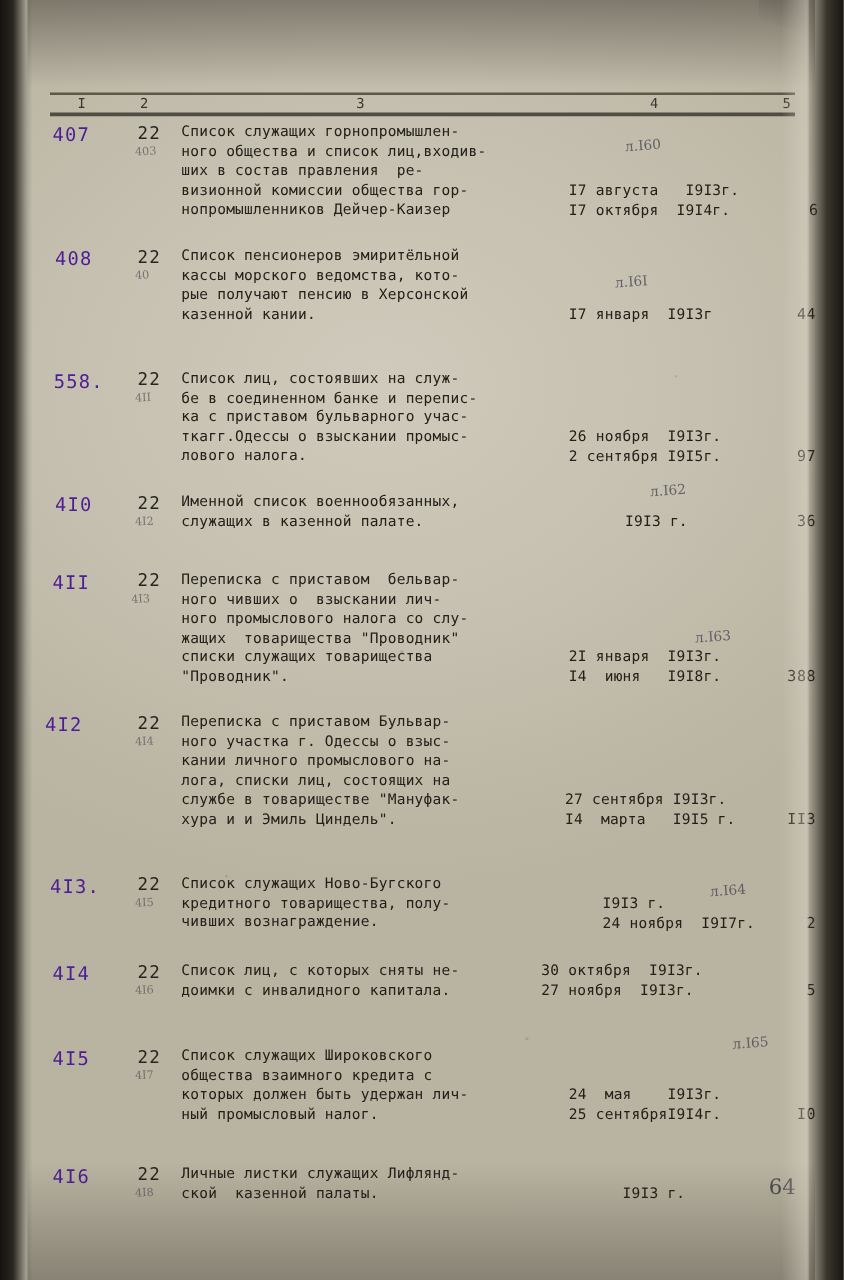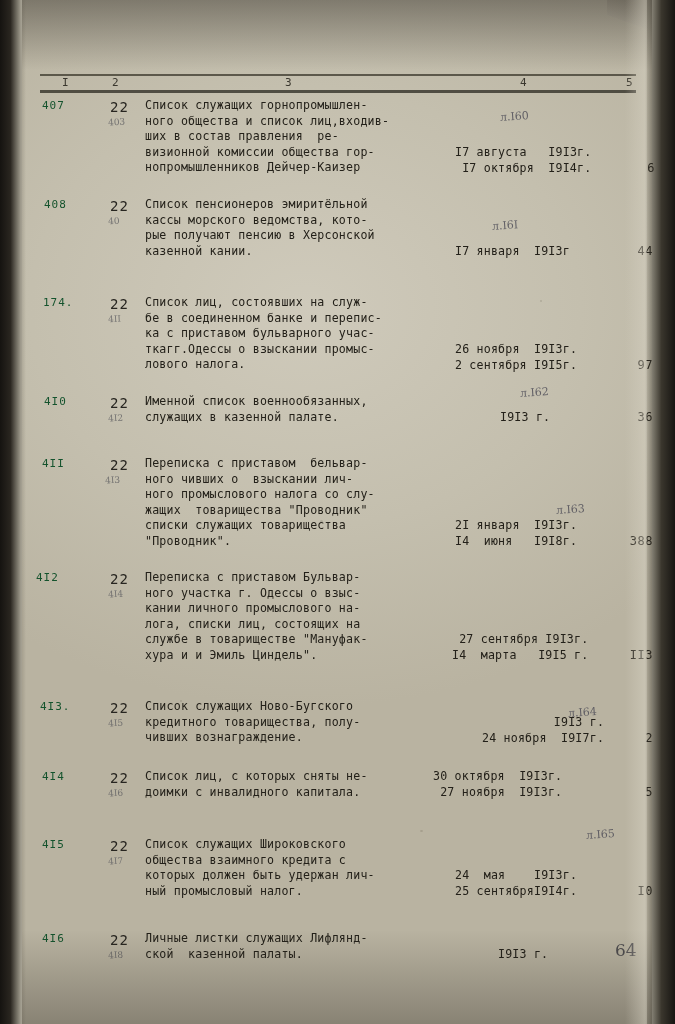--- a/index.html
+++ b/index.html
@@ -78,23 +78,23 @@
     color: #3a372e;
     letter-spacing: 0;
   }
 
   .row {
     position: absolute;
     color: #2d2b25;
   }
   .num {
     position: absolute;
-    font-size: 11px;
+    font-size: 15px;
     letter-spacing: 1px;
-    color: #14532d;
+    color: #4c1d95;
   }
   .fond {
     position: absolute;
     font-size: 14px;
     letter-spacing: 1px;
     color: #272520;
   }
   .pencil {
     position: absolute;
     font-size: 9px;
@@ -111,21 +111,21 @@
     color: #232019;
     white-space: pre;
   }
   .dates {
     position: absolute;
     font-size: 11.6px;
     line-height: 15.6px;
     letter-spacing: 0.2px;
     color: #232019;
     white-space: pre;
-    text-align: right;
+    text-align: left;
   }
   .pages {
     position: absolute;
     font-size: 12px;
     letter-spacing: .5px;
     color: #232019;
     text-align: right;
     width: 40px;
   }
   .lnote {
@@ -187,21 +187,21 @@
     <div class="title" style="left:145px; top:197px;">Список пенсионеров эмиритёльной
 кассы морского ведомства, кото-
 рые получают пенсию в Херсонской
 казенной кании.</div>
     <div class="dates" style="left:455px; top:244px;">I7 января  I9I3г</div>
     <div class="pages" style="left:613px; top:244px;">44</div>
     <div class="lnote" style="left:492px; top:219px;">л.I6I</div>
   </div>
 
   <div class="row">
-    <div class="num" style="left:43px; top:296px;">174.</div>
+    <div class="num" style="left:43px; top:296px;">558.</div>
     <div class="fond" style="left:110px; top:296px;">22</div>
     <div class="pencil" style="left:108px; top:314px;">4II</div>
     <div class="title" style="left:145px; top:295px;">Список лиц, состоявших на служ-
 бе в соединенном банке и перепис-
 ка с приставом бульварного учас-
 ткагг.Одессы о взыскании промыс-
 лового налога.</div>
     <div class="dates" style="left:455px; top:342px;">26 ноября  I9I3г.
 2 сентября I9I5г.</div>
     <div class="pages" style="left:613px; top:358px;">97</div>

